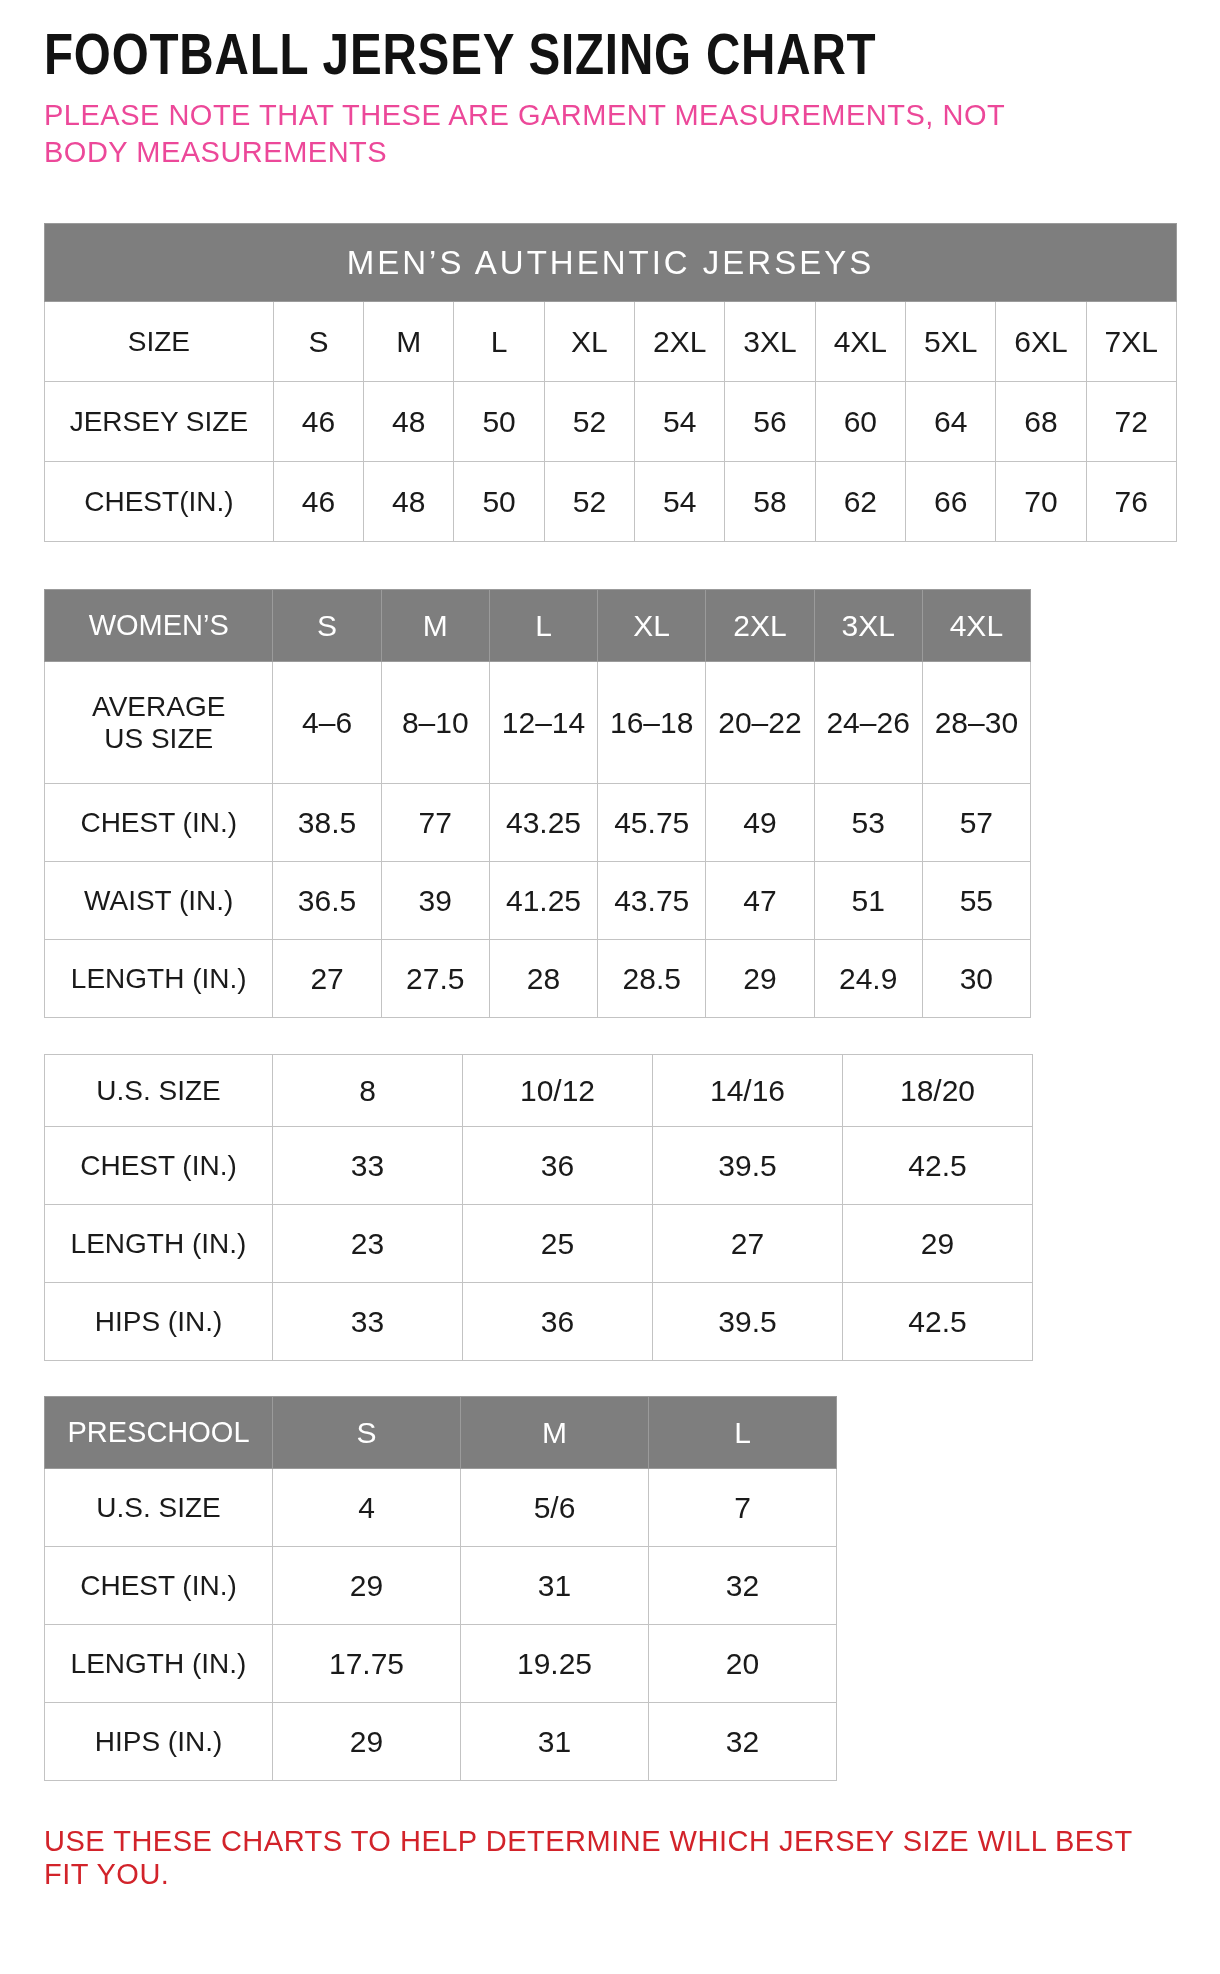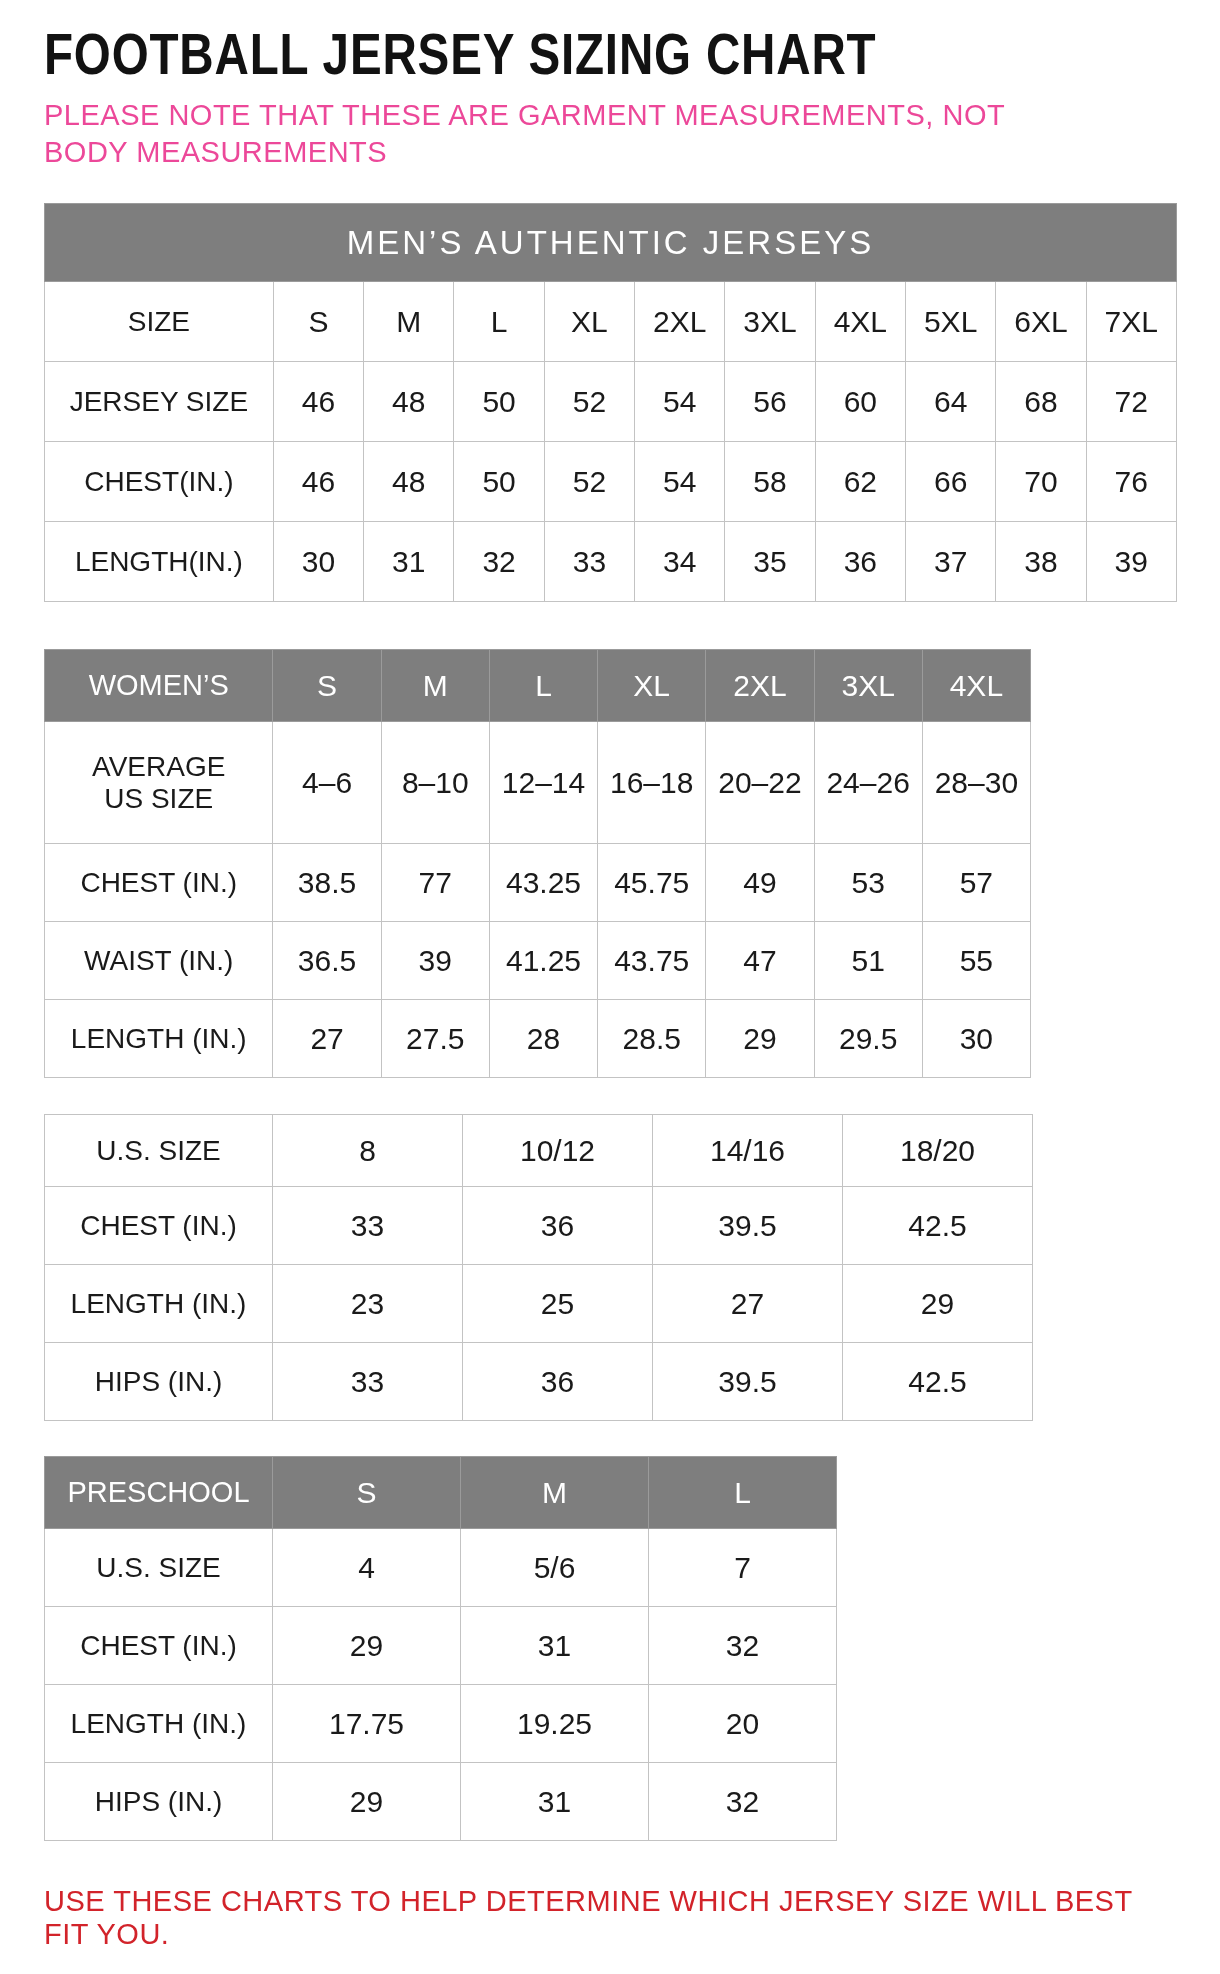--- a/index.html
+++ b/index.html
@@ -54,21 +54,21 @@
     border-color: #9b9b9b;
   }
   .banner {
     font-size: 33px;
     letter-spacing: 3px;
   }
   .lbl { font-size: 28px; white-space: pre-line; }
   th.gray { font-size: 30px; }
   th.gray.lbl { font-size: 29px; }
 
-  .t-mens { width: 1133px; margin-top: 32px; }
+  .t-mens { width: 1133px; margin-top: 52px; }
   .t-mens thead tr { height: 78px; }
   .t-mens tbody tr { height: 80px; }
 
   .t-womens { width: 987px; margin-top: 47px; }
   .t-womens tbody tr { height: 78px; border-radius: 9px; }
   .t-womens tbody tr:first-child { height: 72px; }
   .t-womens tbody tr:nth-child(2) { height: 122px; }
 
   .t-boys { width: 987px; margin-top: 36px; }
   .t-boys tbody tr { height: 78px; }
@@ -152,33 +152,20 @@
           <td class="val">48</td>
           <td class="val">50</td>
           <td class="val">52</td>
           <td class="val">54</td>
           <td class="val">58</td>
           <td class="val">62</td>
           <td class="val">66</td>
           <td class="val">70</td>
           <td class="val">76</td>
         </tr>
-        <tr>
-          <td class="lbl">LENGTH(IN.)</td>
-          <td class="val">30</td>
-          <td class="val">31</td>
-          <td class="val">32</td>
-          <td class="val">33</td>
-          <td class="val">34</td>
-          <td class="val">35</td>
-          <td class="val">36</td>
-          <td class="val">37</td>
-          <td class="val">38</td>
-          <td class="val">39</td>
-        </tr>
       </tbody>
   </table>
 
   <table class="t-womens">
     <colgroup>
       <col class="cl">
         <col class="cw">
         <col class="cw">
         <col class="cw">
         <col class="cw">
@@ -228,21 +215,21 @@
           <td class="val">51</td>
           <td class="val">55</td>
         </tr>
         <tr>
           <td class="lbl">LENGTH (IN.)</td>
           <td class="val">27</td>
           <td class="val">27.5</td>
           <td class="val">28</td>
           <td class="val">28.5</td>
           <td class="val">29</td>
-          <td class="val">29.5</td>
+          <td class="val">24.9</td>
           <td class="val">30</td>
         </tr>
       </tbody>
   </table>
 
   <table class="t-boys">
     <colgroup>
       <col class="cl">
         <col class="cb">
         <col class="cb">

